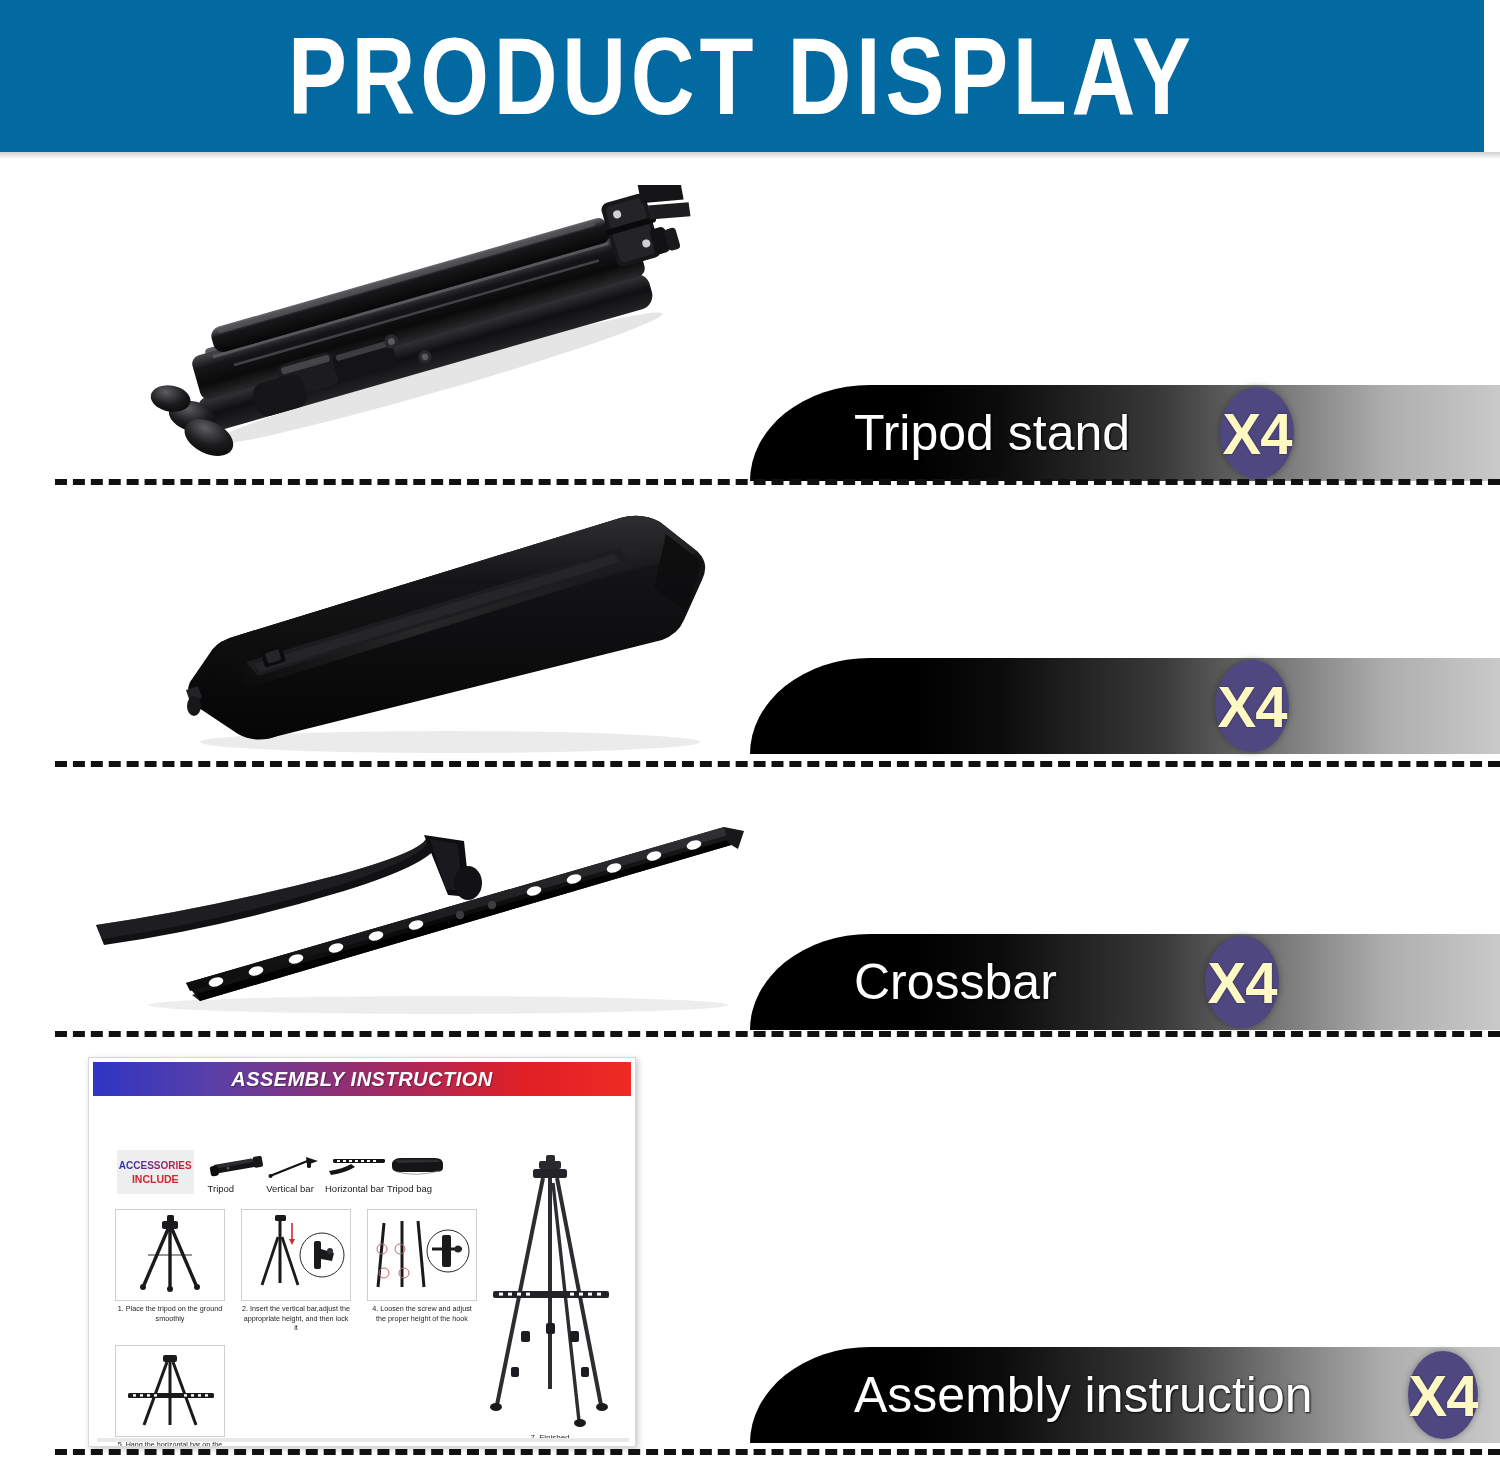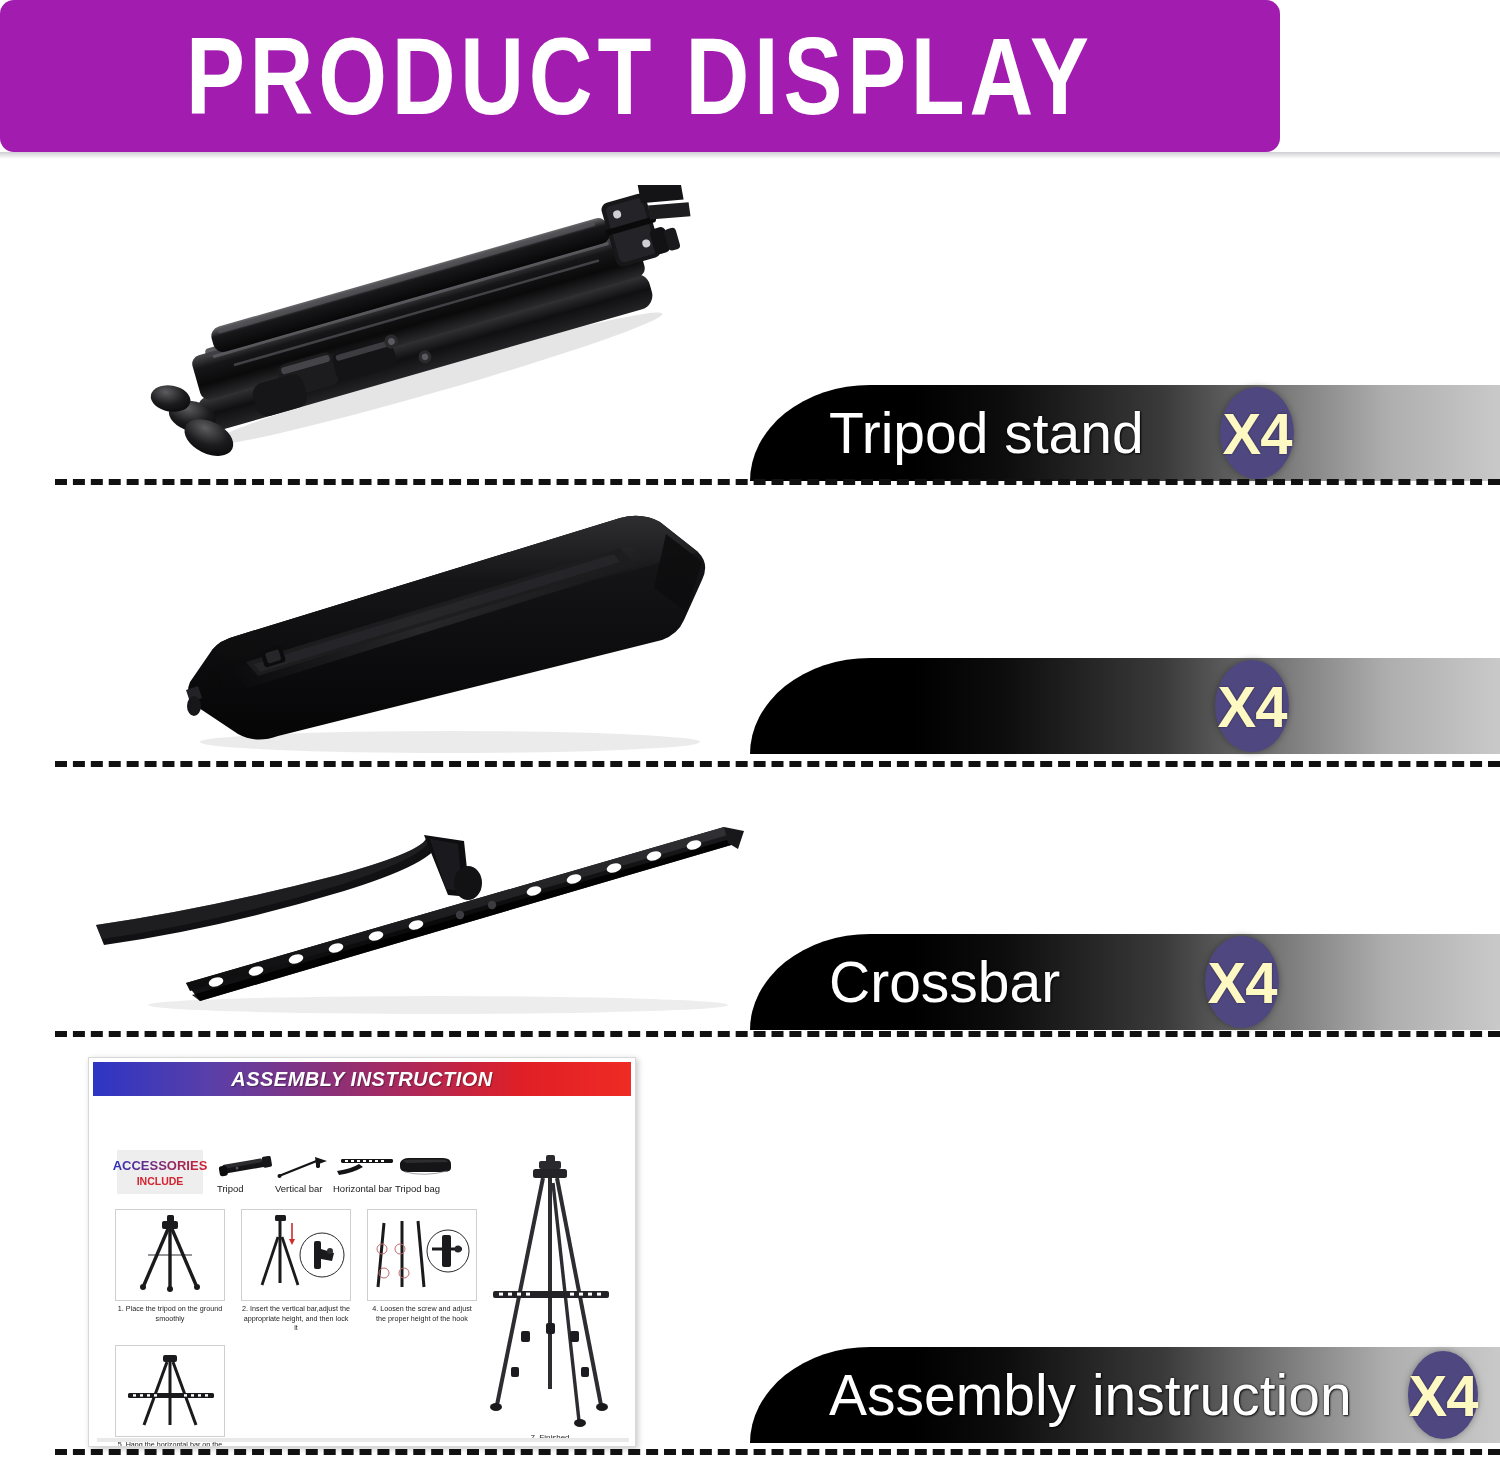--- a/index.html
+++ b/index.html
@@ -7,23 +7,23 @@
   html,body { width:1500px; height:1457px; }
   body {
     background:#ffffff;
     font-family:"Liberation Sans", sans-serif;
     position:relative;
     overflow:hidden;
   }
 
   
   .header{
-    position:absolute; left:0; top:0; width:1280px; height:152px;
-    background:#a21caf;
-    display:flex; align-items:center; justify-content:center;border-radius:14px;
+    position:absolute; left:0; top:0; width:1484px; height:152px;
+    background:#0369a1;
+    display:flex; align-items:center; justify-content:center;
   }
   .header-title{
     color:#ffffff;
     font-size:92px;
     font-weight:bold;
     letter-spacing:5px;
     line-height:1;
     transform:scaleY(1.18) scaleX(0.96);
     font-family:"Liberation Sans", sans-serif;
     white-space:nowrap;
@@ -46,25 +46,25 @@
     left:750px;
     width:750px;
     background:linear-gradient(to right,
         #000000 0%, #000000 22%, #0d0d0d 34%,
         #3a3a3a 55%, #7d7d7d 72%, #aeaeae 85%, #c9c9c9 100%);
     border-top-left-radius:120px 96px;
     overflow:visible;
   }
   .banner-label{
     position:absolute;
-    left:79px;
+    left:104px;
     top:50%;
     transform:translateY(-50%);
     color:#ffffff;
-    font-size:57px;
+    font-size:50px;
     font-weight:400;
     white-space:nowrap;
     text-shadow:0 0 2px rgba(0,0,0,.9), 1px 1px 2px rgba(0,0,0,.8);
     font-family:"Liberation Sans", sans-serif;
   }
   .badge{
     position:absolute;
     top:50%;
     transform:translateY(-50%);
     width:74px; height:92px;
@@ -133,21 +133,21 @@
     width:330px; height:48px;
     display:flex; align-items:flex-end;
   }
   .acc-tag{
     width:86px; height:44px;
     background:#eeeeee;
     display:flex; flex-direction:column; align-items:center; justify-content:center;
     margin-right:14px;
   }
   .acc-tag .l1{
-    font-size:13px; font-weight:bold;
+    font-size:10px; font-weight:bold;
     background:linear-gradient(to right,#2b2fb8,#cf2230);
     -webkit-background-clip:text; background-clip:text;
     color:transparent;
     font-family:"Liberation Sans", sans-serif;
   }
   .acc-tag .l2{
     font-size:10.5px; font-weight:bold; color:#d42430;
     margin-top:2px;
     font-family:"Liberation Sans", sans-serif;
   }

